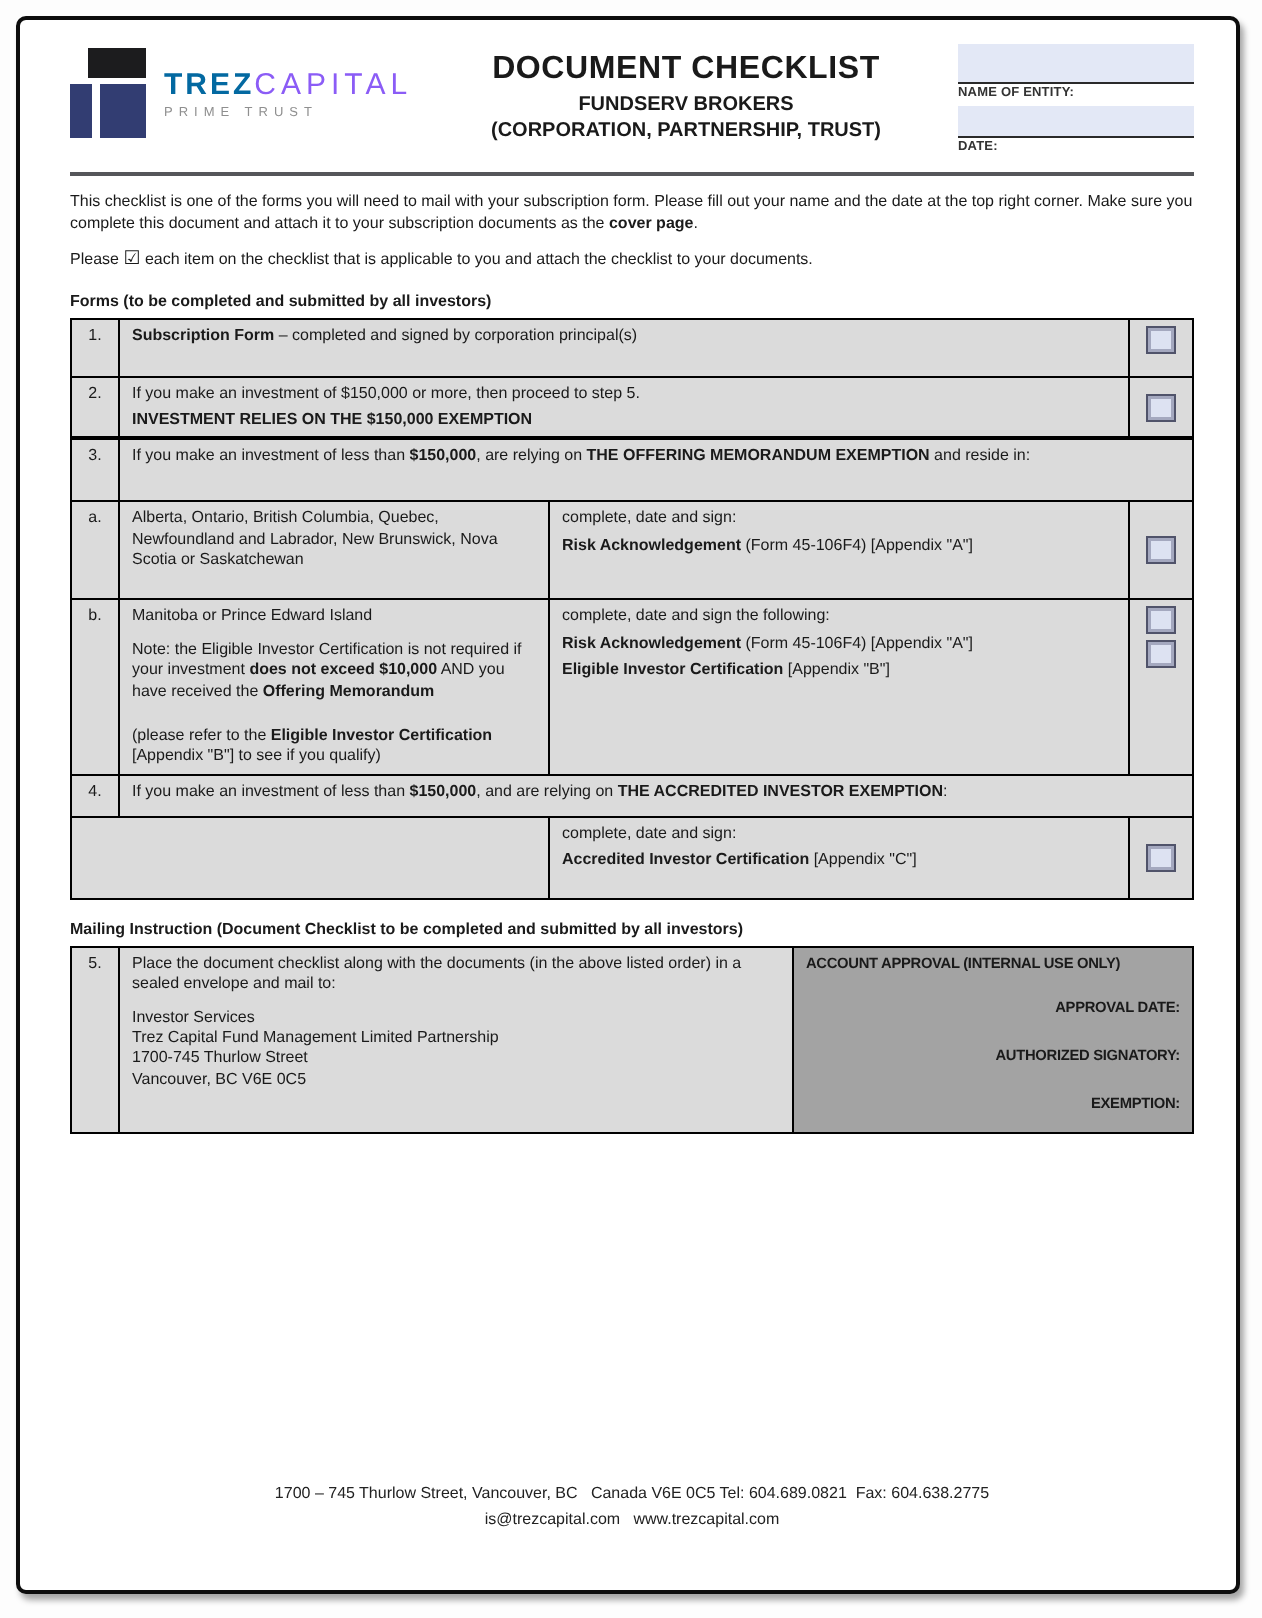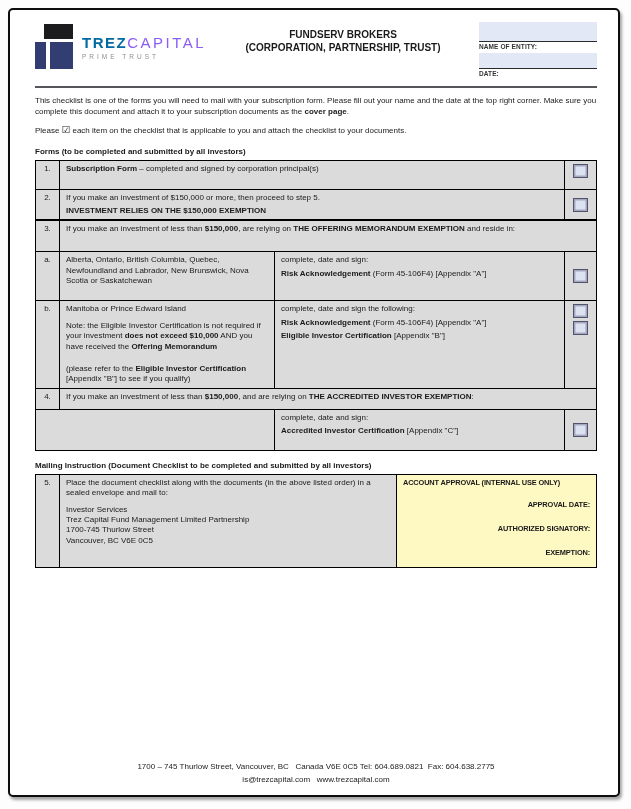--- a/index.html
+++ b/index.html
@@ -46,40 +46,40 @@
   .section-heading { font-size:8px; font-weight:bold; margin:10px 0 4px 0; }
   
   table.grid {
     width:100%; border-collapse:collapse; table-layout:fixed;
     background:#dbdbdb; border:1.5px solid #000;
     font-size:8px; line-height:1.3;
   }
   table.grid td { border:1px solid #000; padding:3px 6px; vertical-align:top; }
   td.num { text-align:center; padding-left:1px; padding-right:1px; }
   td.chkcell { padding:4px 2px; text-align:center; }
-  td.white { background:#fef9c3; }
+  td.white { background:#a3a3a3; }
   .cellline { margin:0; }
   .cellline + .cellline { margin-top:3px; }
   .cb {
     width:13px; height:12px; margin:0 auto;
     background:#dde2f2;
     border:1px solid #50536a;
     box-shadow:inset 0 0 0 1.5px #a4a8bf;
     cursor:pointer;
   }
   .cb + .cb { margin-top:3px; }
   
   .addr { margin-top:6px; }
   .addr div { margin:0; }
   td.approval { padding:5px 8px; font-size:7.4px; letter-spacing:-0.15px; }
   .appr-title { font-weight:bold; }
   .appr-row { display:flex; align-items:flex-end; margin-top:13px; font-weight:bold; white-space:nowrap;flex-direction:column; }
   .appr-line { flex:1; border-bottom:1px solid #222; margin-left:3px; height:8px; }
   
-  .footer { margin-top:auto; padding-bottom:8px; text-align:center; font-size:8px; line-height:1.6; color:#222; }
+  .footer { margin-top:auto; padding-bottom:28px; text-align:center; font-size:8px; line-height:1.6; color:#222; }
 </style>
 </head>
 <body>
 
 <div class="page">
 
   <div class="header">
     <div class="logo">
       <div class="logo-mark">
         <div class="lm-top"></div>
@@ -87,20 +87,21 @@
         <div class="lm-r"></div>
       </div>
       <div class="logo-text">
         <div class="logo-brand">
           <span class="brand-bold">TREZ</span><span class="brand-light">CAPITAL</span>
         </div>
         <div class="logo-tag">PRIME TRUST</div>
       </div>
     </div>
     <div class="title-block">
+      <div class="doc-title">DOCUMENT CHECKLIST</div>
       <div class="doc-sub">FUNDSERV BROKERS</div>
       <div class="doc-sub2">(CORPORATION, PARTNERSHIP, TRUST)</div>
     </div>
     <div class="fields-block">
       <div class="field-box"></div>
       <div class="field-label">NAME OF ENTITY:</div>
       <div class="field-box short"></div>
       <div class="field-label">DATE:</div>
     </div>
   </div>

